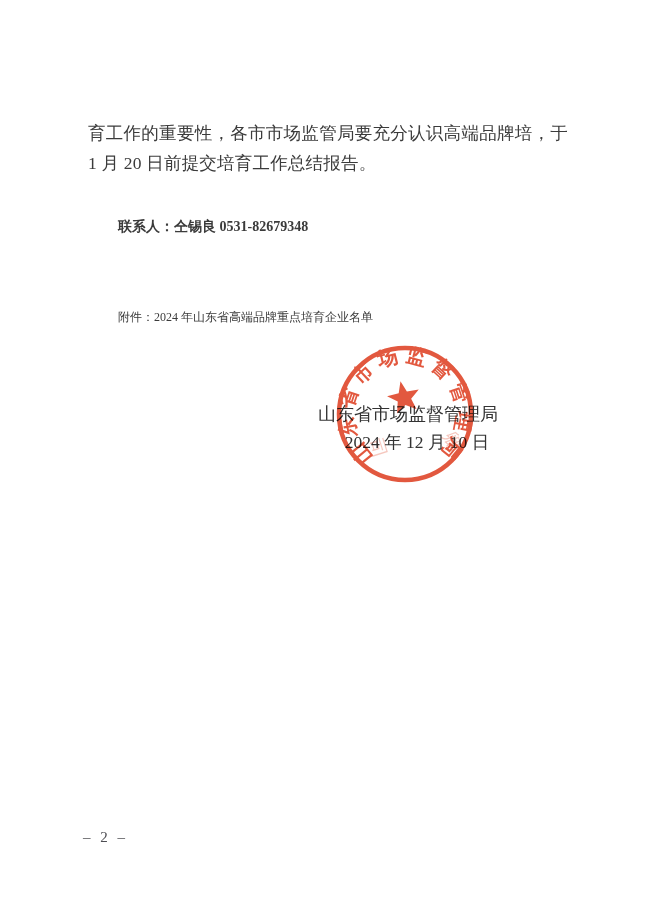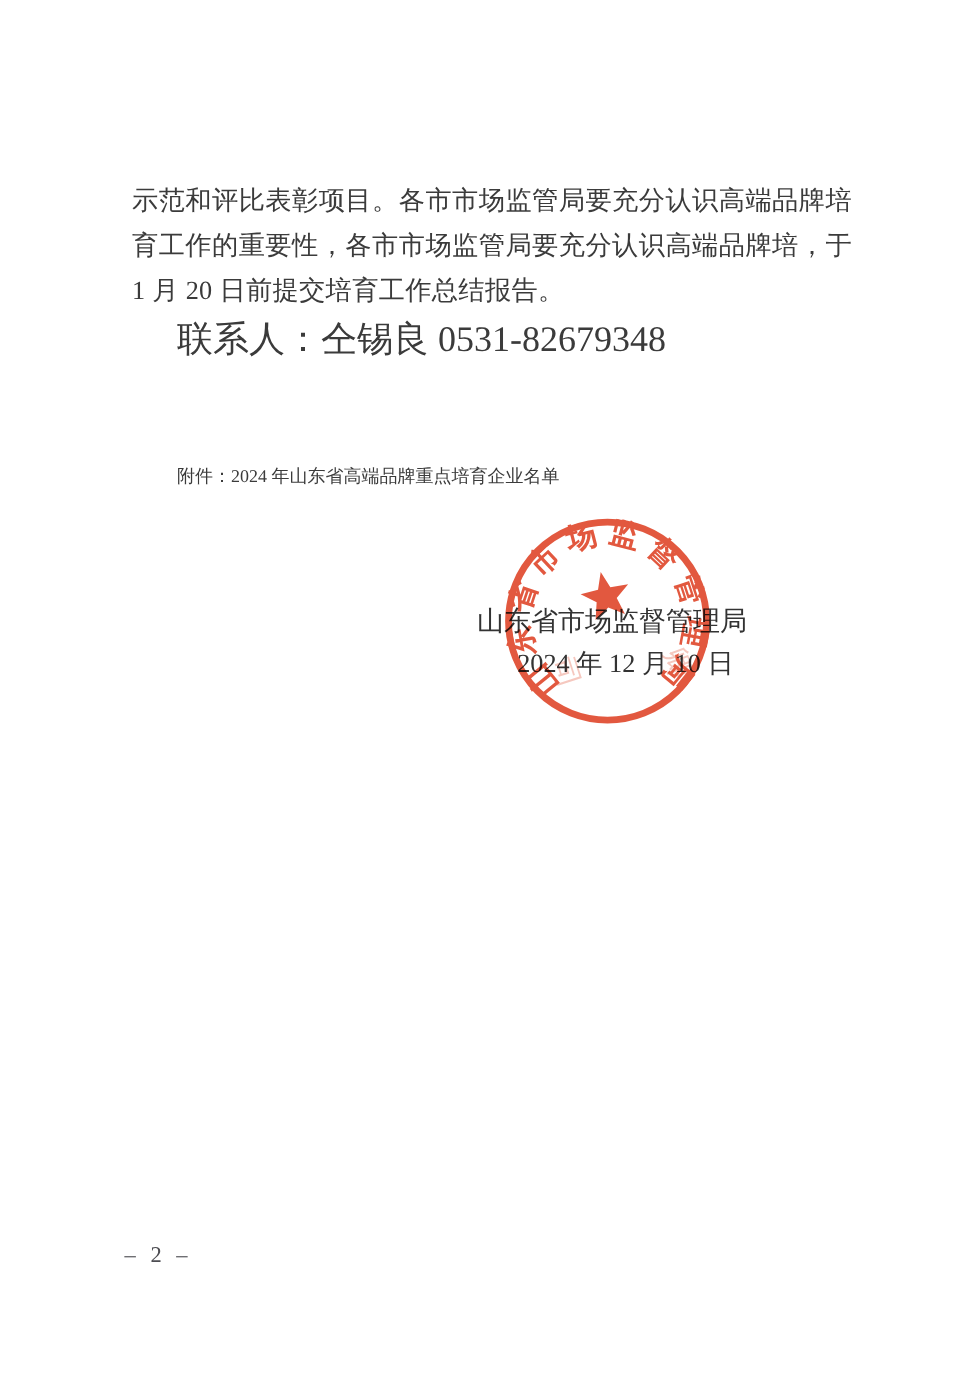--- a/index.html
+++ b/index.html
@@ -36,24 +36,25 @@
     text-align-last: justify;
   }
   
   .contact {
     position: absolute;
     left: 118px;
     top: 212px;
     width: 460px;
   }
   .contact-line {
-    font-size: 24px;
+    font-size: 14px;
     line-height: 30px;
     height: 30px;
     white-space: nowrap;
+    font-weight: bold;
   }
   
   .attachment {
     position: absolute;
     left: 118px;
     top: 302px;
     font-size: 12px;
     line-height: 30px;
     white-space: nowrap;
   }
@@ -114,21 +115,20 @@
     color: #4d4d52;
     white-space: nowrap;
   }
 </style>
 </head>
 <body>
 
 <div class="page">
 
   <div class="paragraph">
-    <div class="para-line justify">示范和评比表彰项目。各市市场监管局要充分认识高端品牌培</div>
     <div class="para-line justify">育工作的重要性，各市市场监管局要充分认识高端品牌培，于</div>
     <div class="para-line">1 月 20 日前提交培育工作总结报告。</div>
   </div>
 
   <div class="contact">
     <div class="contact-line">联系人：仝锡良 0531-82679348</div>
   </div>
 
   <div class="attachment">附件：2024 年山东省高端品牌重点培育企业名单</div>
 

